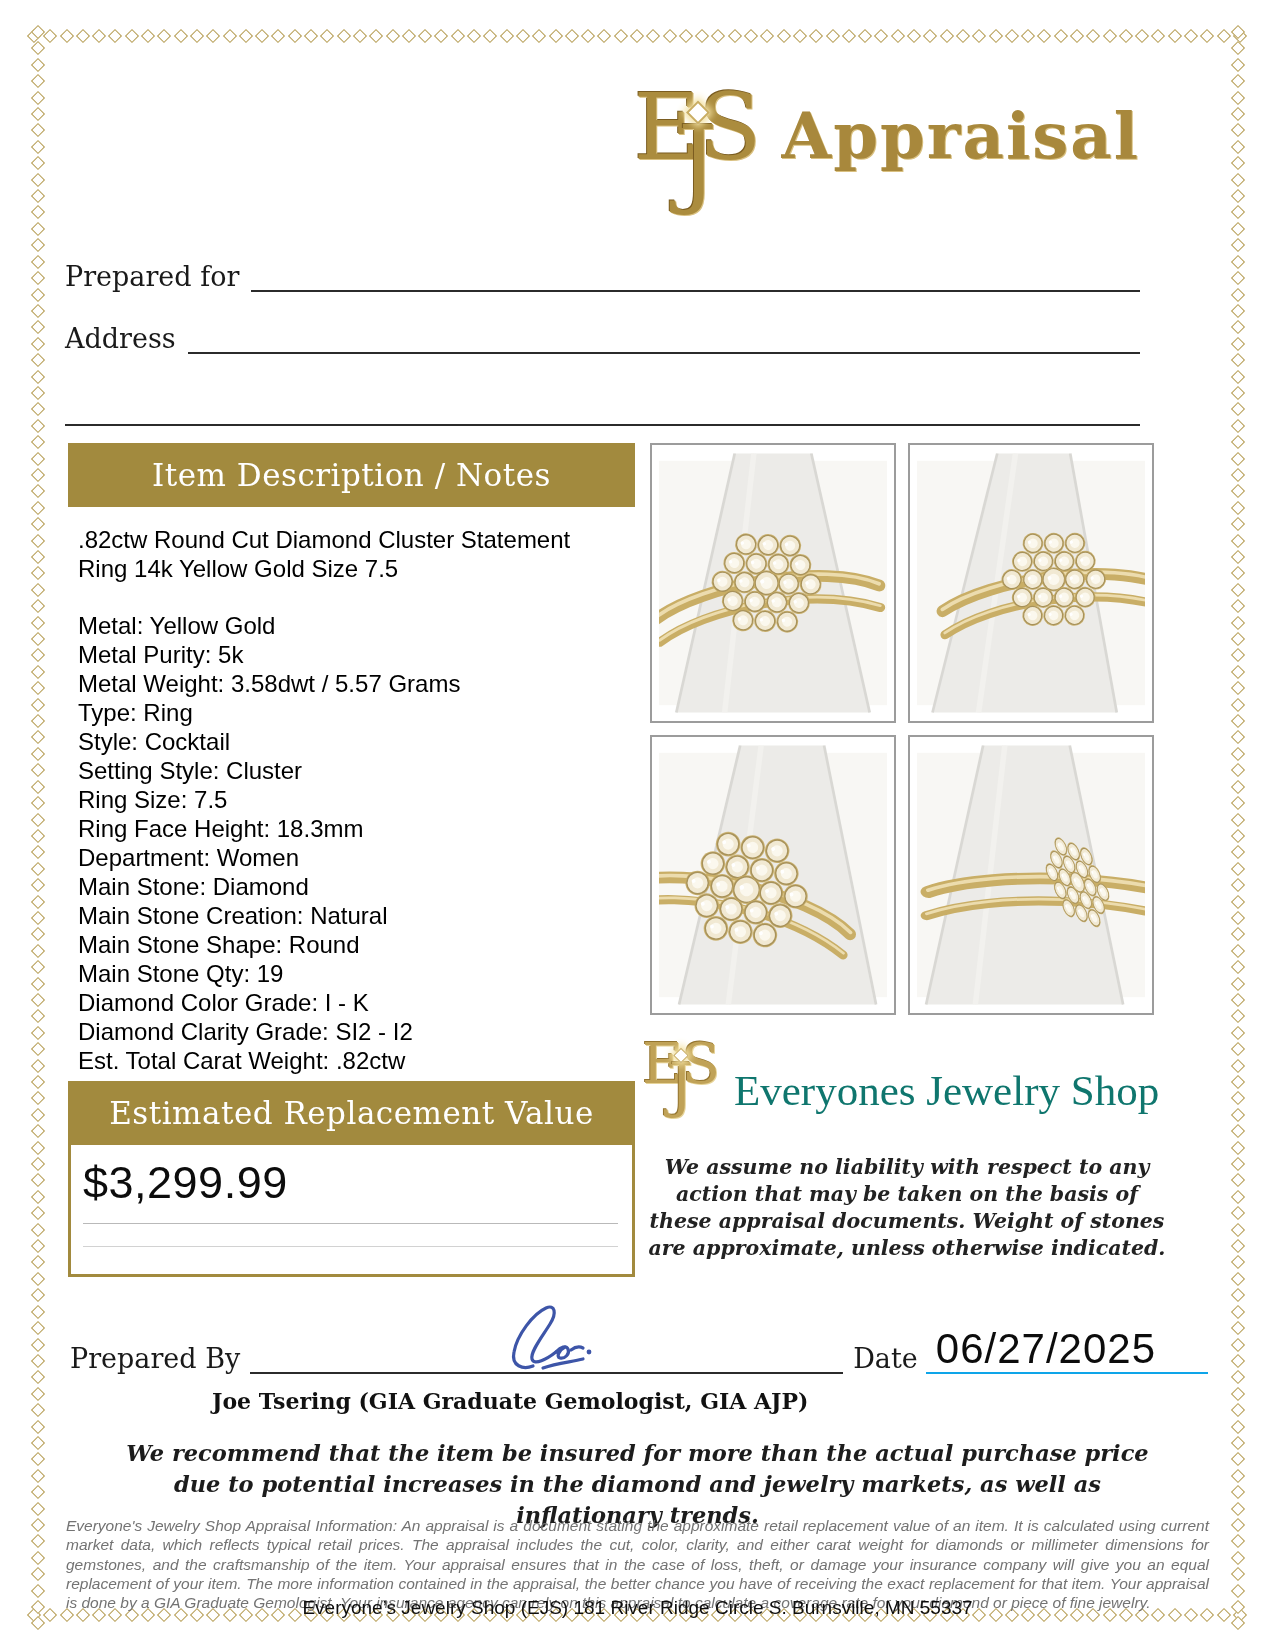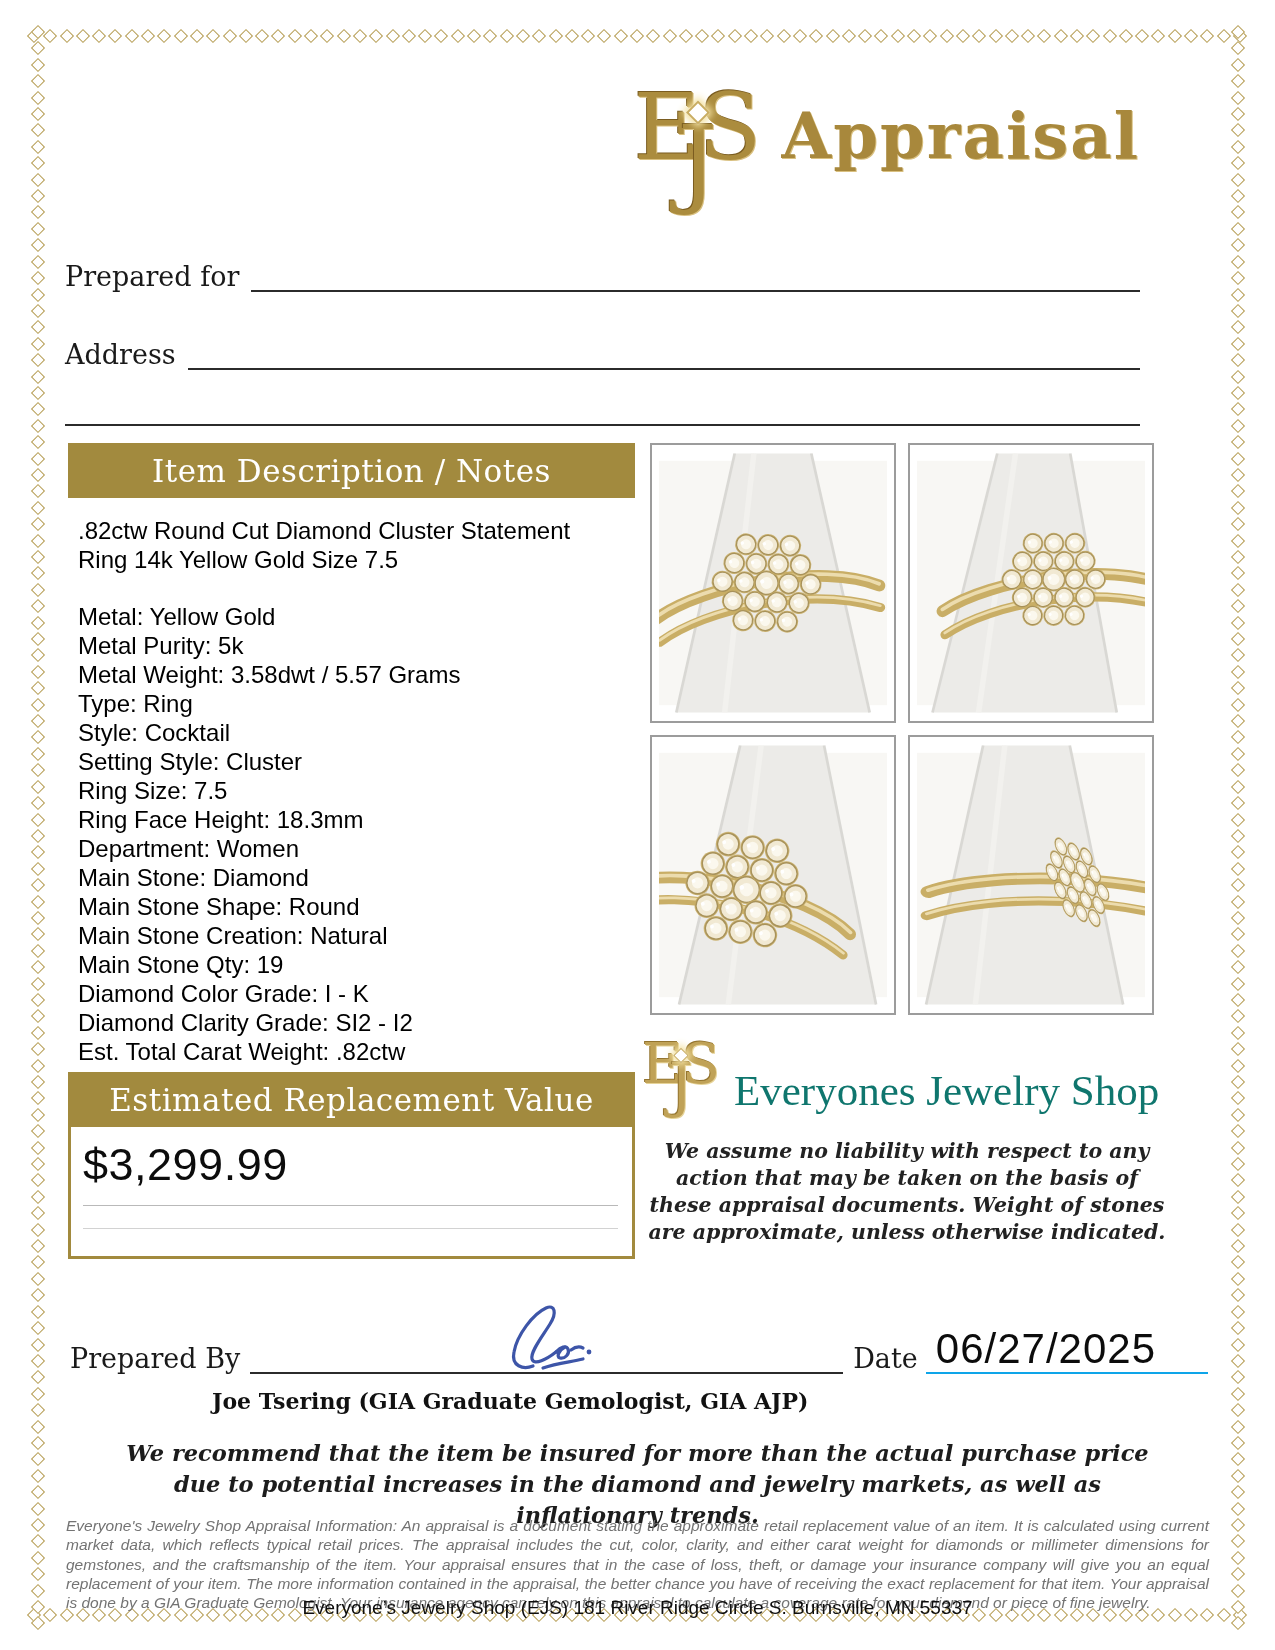--- a/index.html
+++ b/index.html
@@ -35,40 +35,40 @@
             text-shadow:1px 1px 0 #d9c080;}
 
   
   .form-row{position:absolute;left:65px;width:1075px;display:flex;align-items:flex-end;}
   .form-label{font-family:"DejaVu Serif",serif;font-size:27px;color:#1a1a1a;white-space:nowrap;}
   .form-line{flex:1;border-bottom:2px solid #2b2b2b;height:36px;margin-left:12px;}
   .rule-full{position:absolute;left:65px;width:1075px;border-bottom:2px solid #2b2b2b;}
 
   
   .left-panel{position:absolute;left:68px;top:443px;width:567px;}
-  .gold-bar{height:55px;background:#a28a3e;color:#fff;display:flex;align-items:center;justify-content:center;
+  .gold-bar{height:64px;background:#a28a3e;color:#fff;display:flex;align-items:center;justify-content:center;
             font-family:"DejaVu Serif",serif;font-size:31px;letter-spacing:.5px;}
   .desc{padding:18px 10px 6px 10px;font-size:24px;line-height:29px;color:#000;}
   .desc .title{width:535px;margin:0 0 28px 0;}
   .attr-line{white-space:nowrap;}
   .value-box{border:3px solid #a28a3e;border-top:none;padding:8px 14px 4px 12px;height:132px;box-sizing:border-box;}
   .amount{font-size:45px;font-weight:500;letter-spacing:.5px;color:#0c0c0c;margin-top:4px;}
   .thin-rule{border-top:1.5px solid #b9b9b9;margin-top:14px;}
   .thin-rule.faint{border-top-color:#d2d2d2;margin-top:22px;}
 
   
   .photo-grid{position:absolute;left:650px;top:443px;display:grid;grid-template-columns:246px 246px;gap:12px;}
   .photo{width:246px;height:280px;border:2px solid #9c9c9c;background:#fff;padding:7px;box-sizing:border-box;}
   .photo svg{display:block;width:100%;height:100%;}
 
   
   .shop-block{position:absolute;left:642px;top:1042px;width:530px;}
   .shop-row{display:flex;align-items:center;gap:14px;justify-content:flex-start;}
   .shop-name{font-family:Liberation Serif, serif;font-size:43px;color:#0f766e;white-space:nowrap;}
-  .liability{font-family:"DejaVu Serif",serif;font-style:italic;font-weight:bold;
+  .liability{margin-top:16px;font-family:"DejaVu Serif",serif;font-style:italic;font-weight:bold;
              font-size:20.5px;line-height:27px;text-align:center;color:#222;}
 
   
   .sig-row{position:absolute;left:70px;top:1296px;width:1138px;display:flex;align-items:flex-end;height:78px;}
   .sig-line{flex:1;position:relative;border-bottom:2px solid #2b2b2b;height:74px;margin:0 10px;}
   .sig-line svg{position:absolute;left:42%;bottom:-4px;}
   .date-label{font-family:"DejaVu Serif",serif;font-size:27px;color:#1a1a1a;margin-right:8px;}
   .date-value{font-size:42px;letter-spacing:1px;border-bottom:2px solid #0ea5e9;
               padding:0 52px 2px 10px;line-height:1.0;color:#0c0c0c;}
   .preparer{position:absolute;left:212px;top:1388px;font-family:"DejaVu Serif",serif;font-weight:bold;
@@ -446,43 +446,43 @@
       <span class="l-s">S</span>
       <span class="l-diamond"></span>
     </div>
     <div class="appraisal-title">Appraisal</div>
   </div>
 
   <div class="form-row" style="top:254px;">
     <span class="form-label">Prepared for</span>
     <span class="form-line"></span>
   </div>
-  <div class="form-row" style="top:332px;">
+  <div class="form-row" style="top:316px;">
     <span class="form-label">Address</span>
     <span class="form-line"></span>
   </div>
   <div class="rule-full" style="top:424px;"></div>
 
   <div class="left-panel">
     <div class="gold-bar">Item Description / Notes</div>
     <div class="desc">
       <p class="title">.82ctw Round Cut Diamond Cluster Statement Ring 14k Yellow Gold Size 7.5</p>
       <div>
           <div class="attr-line">Metal: Yellow Gold</div>
           <div class="attr-line">Metal Purity: 5k</div>
           <div class="attr-line">Metal Weight: 3.58dwt / 5.57 Grams</div>
           <div class="attr-line">Type: Ring</div>
           <div class="attr-line">Style: Cocktail</div>
           <div class="attr-line">Setting Style: Cluster</div>
           <div class="attr-line">Ring Size: 7.5</div>
           <div class="attr-line">Ring Face Height: 18.3mm</div>
           <div class="attr-line">Department: Women</div>
           <div class="attr-line">Main Stone: Diamond</div>
+          <div class="attr-line">Main Stone Creation: Natural</div>
           <div class="attr-line">Main Stone Shape: Round</div>
-          <div class="attr-line">Main Stone Creation: Natural</div>
           <div class="attr-line">Main Stone Qty: 19</div>
           <div class="attr-line">Diamond Color Grade: I - K</div>
           <div class="attr-line">Diamond Clarity Grade: SI2 - I2</div>
           <div class="attr-line">Est. Total Carat Weight: .82ctw</div>
         </div>
     </div>
     <div class="gold-bar">Estimated Replacement Value</div>
     <div class="value-box">
       <div class="amount">$3,299.99</div>
       <div class="thin-rule"></div>

